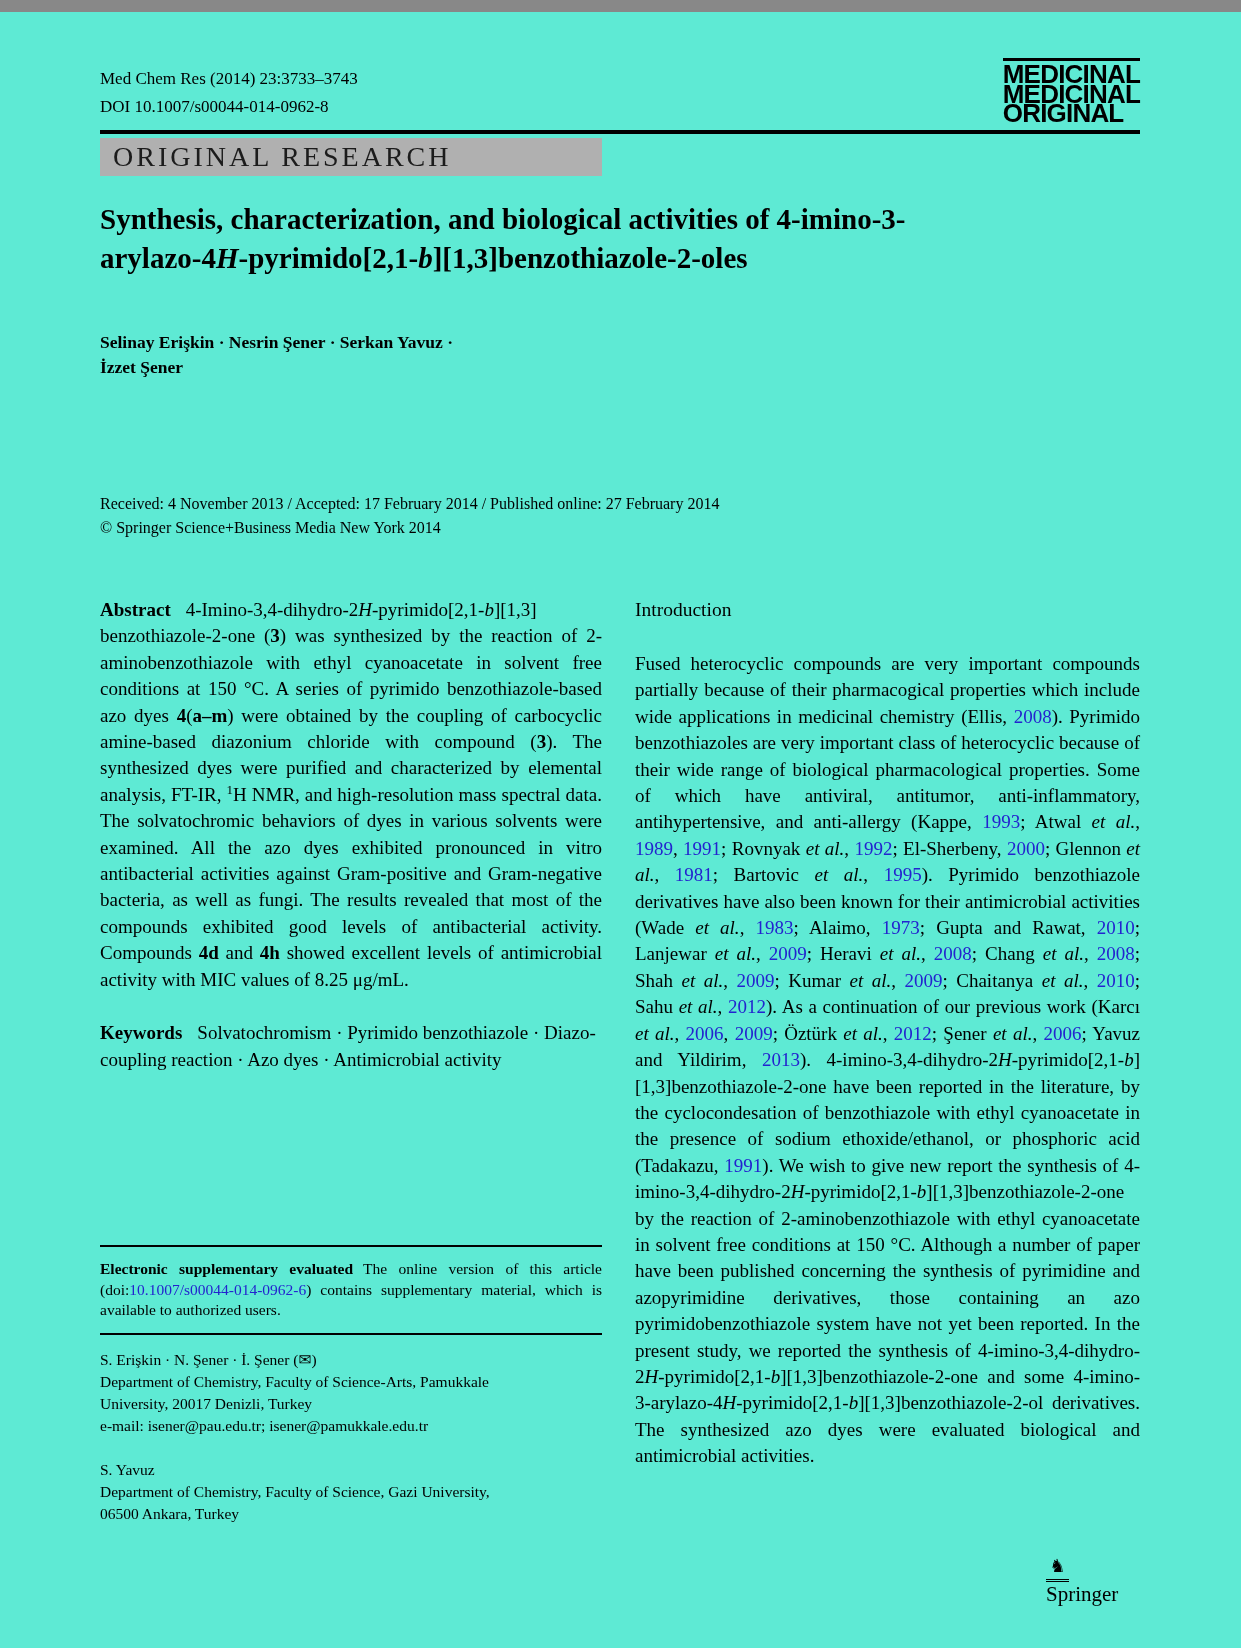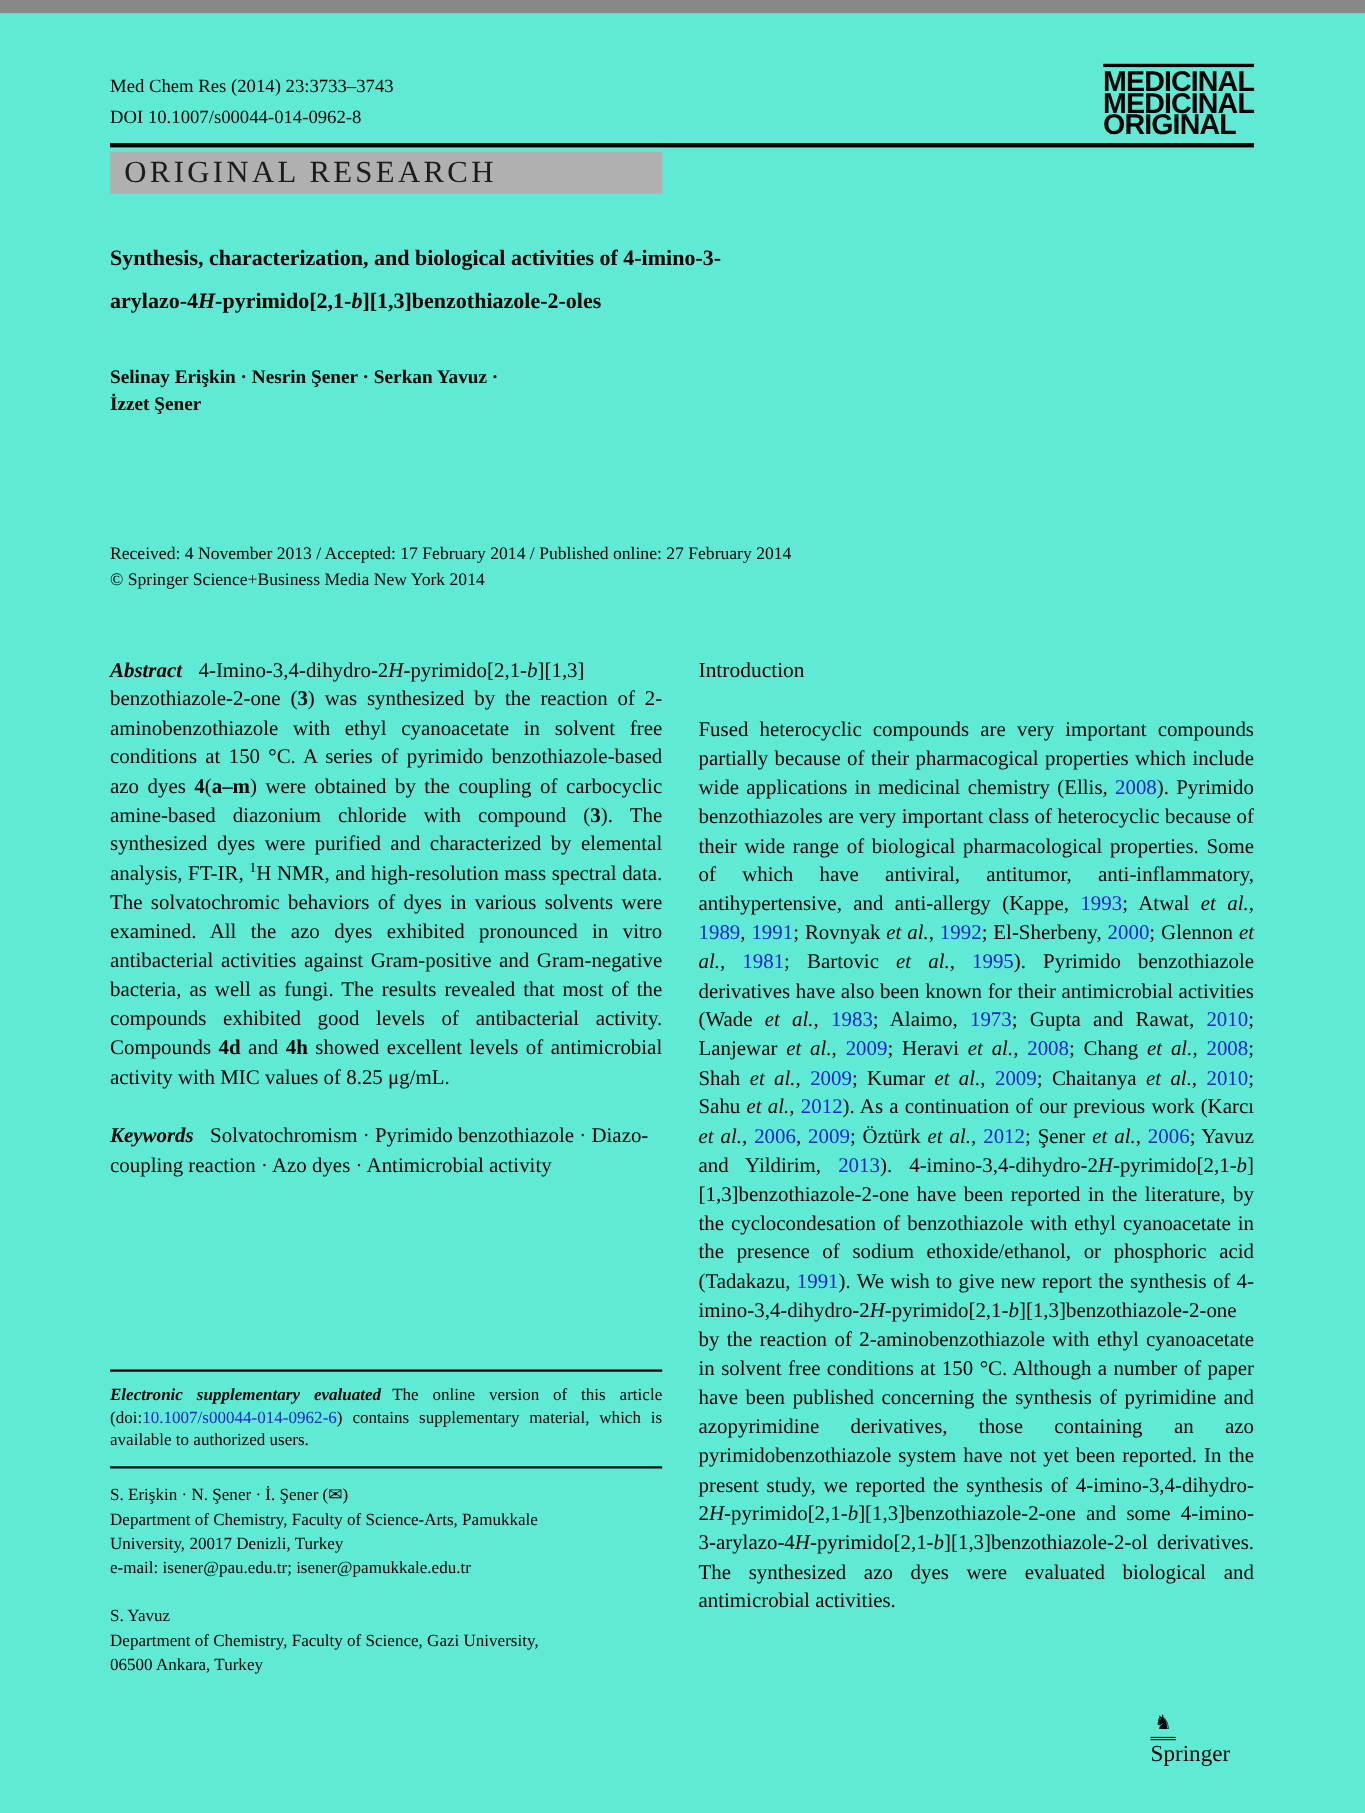--- a/index.html
+++ b/index.html
@@ -21,31 +21,31 @@
     font-weight:bold; font-size:26px; line-height:19.5px; letter-spacing:-0.8px;
   }
   .rule-top { position:absolute; left:0; top:118px; width:1040px; height:4px; background:#000; }
   .banner {
     position:absolute; left:0; top:126px; width:502px; height:38px; box-sizing:border-box;
     background:var(--banner); color:#1c1c1c;
     font-size:28px; line-height:38px; letter-spacing:3px; padding-left:13px;
   }
 
   
-  .title { position:absolute; left:0; top:204px; margin:0; width:1010px;
-           font-size:20px; line-height:39px; font-weight:bold; }
+  .title { position:absolute; left:0; top:188px; margin:0; width:1010px;
+           font-size:29px; line-height:39px; font-weight:bold; }
   .authors { position:absolute; left:0; top:318px; font-size:17.5px; font-weight:bold; line-height:25px; }
   .dates { position:absolute; left:0; top:480px; font-size:16px; line-height:24px; }
 
   
   .columns { position:absolute; left:0; top:585px; width:1040px;
              display:grid; grid-template-columns:502px 505px; column-gap:33px; }
   .para { margin:0; font-size:19px; line-height:26.4px; text-align:justify; }
   .kw { margin-top:27px; text-align:left; }
-  .plabel { font-weight:bold; margin-right:15px;font-style:italic; }
+  .plabel { font-weight:bold; margin-right:15px; }
   .sect { margin:0 0 28px 0; font-size:19.5px; font-weight:normal; line-height:26px; }
   sup { font-size:0.68em; line-height:0; }
   .cite, .link { color:var(--cite); }
 
   
   .footnotes { position:absolute; left:0; top:1233px; width:502px; font-size:15.5px; }
   .esm { border-top:2px solid #000; padding-top:12px; line-height:20.5px; text-align:justify; }
   .esm .plabel { margin-right:10px; }
   .affils { margin-top:12px; border-top:2px solid #000; padding-top:14px; line-height:22px; }
   .affil { margin:0 0 22px 0; }

